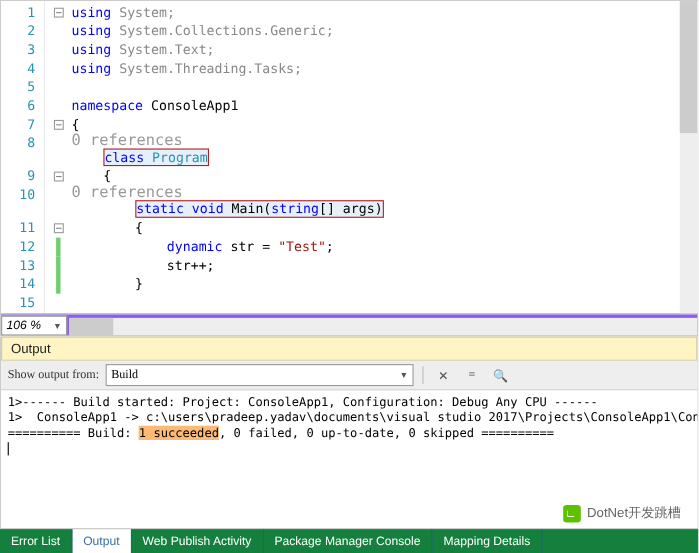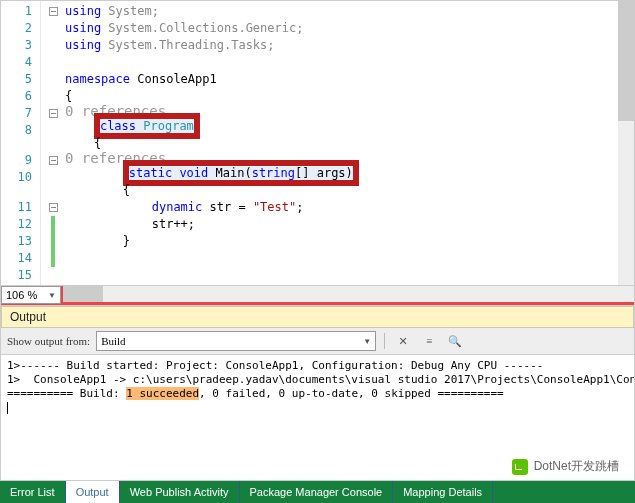--- a/index.html
+++ b/index.html
@@ -14,22 +14,22 @@
 .outline-box::before { content: ""; position: absolute; left: 1px; right: 1px; top: 3px; height: 1px; background: #888; }
 .change-bar { width: 4px; height: 17px; background: #6fcf6f; }
 .code { flex: 1; padding-top: 2px; }
 .code .line { height: 17px; line-height: 17px; white-space: pre; position: relative; }
 .codelens { font-size: 14px; color: #999; height: 13px; line-height: 13px; padding-left: 0; }
 .kw { color: #0000ff; }
 .type { color: #2b91af; }
 .str { color: #a31515; }
 .txt { color: #000; }
 .gray { color: #888; }
-.hl-box { background: #e6f0fa; border: 6px solid #b91c1c; border-radius: 0; display: inline; }
-.editor-bottom { height: 20px; border-top: 1px solid #ccc; display: flex; align-items: flex-start; background: #ef4444; }
+.hl-box { background: #e6f0fa; border: 1px solid #b91c1c; border-radius: 0; display: inline; }
+.editor-bottom { height: 20px; border-top: 1px solid #ccc; display: flex; align-items: flex-end; background: #8b5cf6; font-style: italic; }
 .zoom { width: 60px; height: 18px; border: 1px solid #999; background: #fff; font-size: 11px; padding: 0 4px; display: flex; align-items: center; justify-content: space-between; font-family: "Segoe UI", sans-serif; }
 .zoom-arrow { font-size: 8px; color: #555; }
 .hscroll { flex: 1; height: 16px; background: #eee; position: relative; margin-left: 2px; }
 .hscroll-thumb { position: absolute; left: 0; top: 0; width: 40px; height: 16px; background: #ccc; }
 .vscroll { width: 16px; background: #eee; position: relative; }
 .vscroll-thumb { position: absolute; top: 0; left: 0; right: 0; height: 120px; background: #ccc; }
 .output-panel { flex: 1; display: flex; flex-direction: column; border: 1px solid #ccc; border-top: none; }
 .output-title { background: #fff4c4; border: 1px solid #cca; padding: 3px 8px; font-family: "Segoe UI", sans-serif; font-size: 12px; color: #1e1e1e; }
 .output-toolbar { background: #eee; border-bottom: 1px solid #ccc; padding: 3px 6px; display: flex; align-items: center; gap: 6px; font-family: Liberation Serif, serif; font-size: 11px; }
 .output-toolbar label { color: #333; }
@@ -101,20 +101,21 @@
         </div>
         <div class="row">
           <div class="change-bar"></div>
         </div>
         <div class="row"></div>
         <div class="row"></div>
       </div>
     <div class="code" id="code">
         <div class="line"><span class="kw">using</span> <span class="gray">System;</span></div>
         <div class="line"><span class="kw">using</span> <span class="gray">System.Collections.Generic;</span></div>
+        <div class="line"><span class="kw">using</span> <span class="gray">System.Text;</span></div>
         <div class="line"><span class="kw">using</span> <span class="gray">System.Threading.Tasks;</span></div>
         <div class="line"></div>
         <div class="line"><span class="kw">namespace</span> <span class="txt">ConsoleApp1</span></div>
         <div class="line"><span class="txt">{</span></div>
         <div class="codelens">    0 references</div>
         <div class="line">    <span class="hl-box"><span class="kw">class</span> <span class="type">Program</span></span></div>
         <div class="line">    <span class="txt">{</span></div>
         <div class="codelens">        0 references</div>
         <div class="line">        <span class="hl-box"><span class="kw">static</span> <span class="kw">void</span> <span class="txt">Main(</span><span class="kw">string</span><span class="txt">[] args)</span></span></div>
         <div class="line">        <span class="txt">{</span></div>

